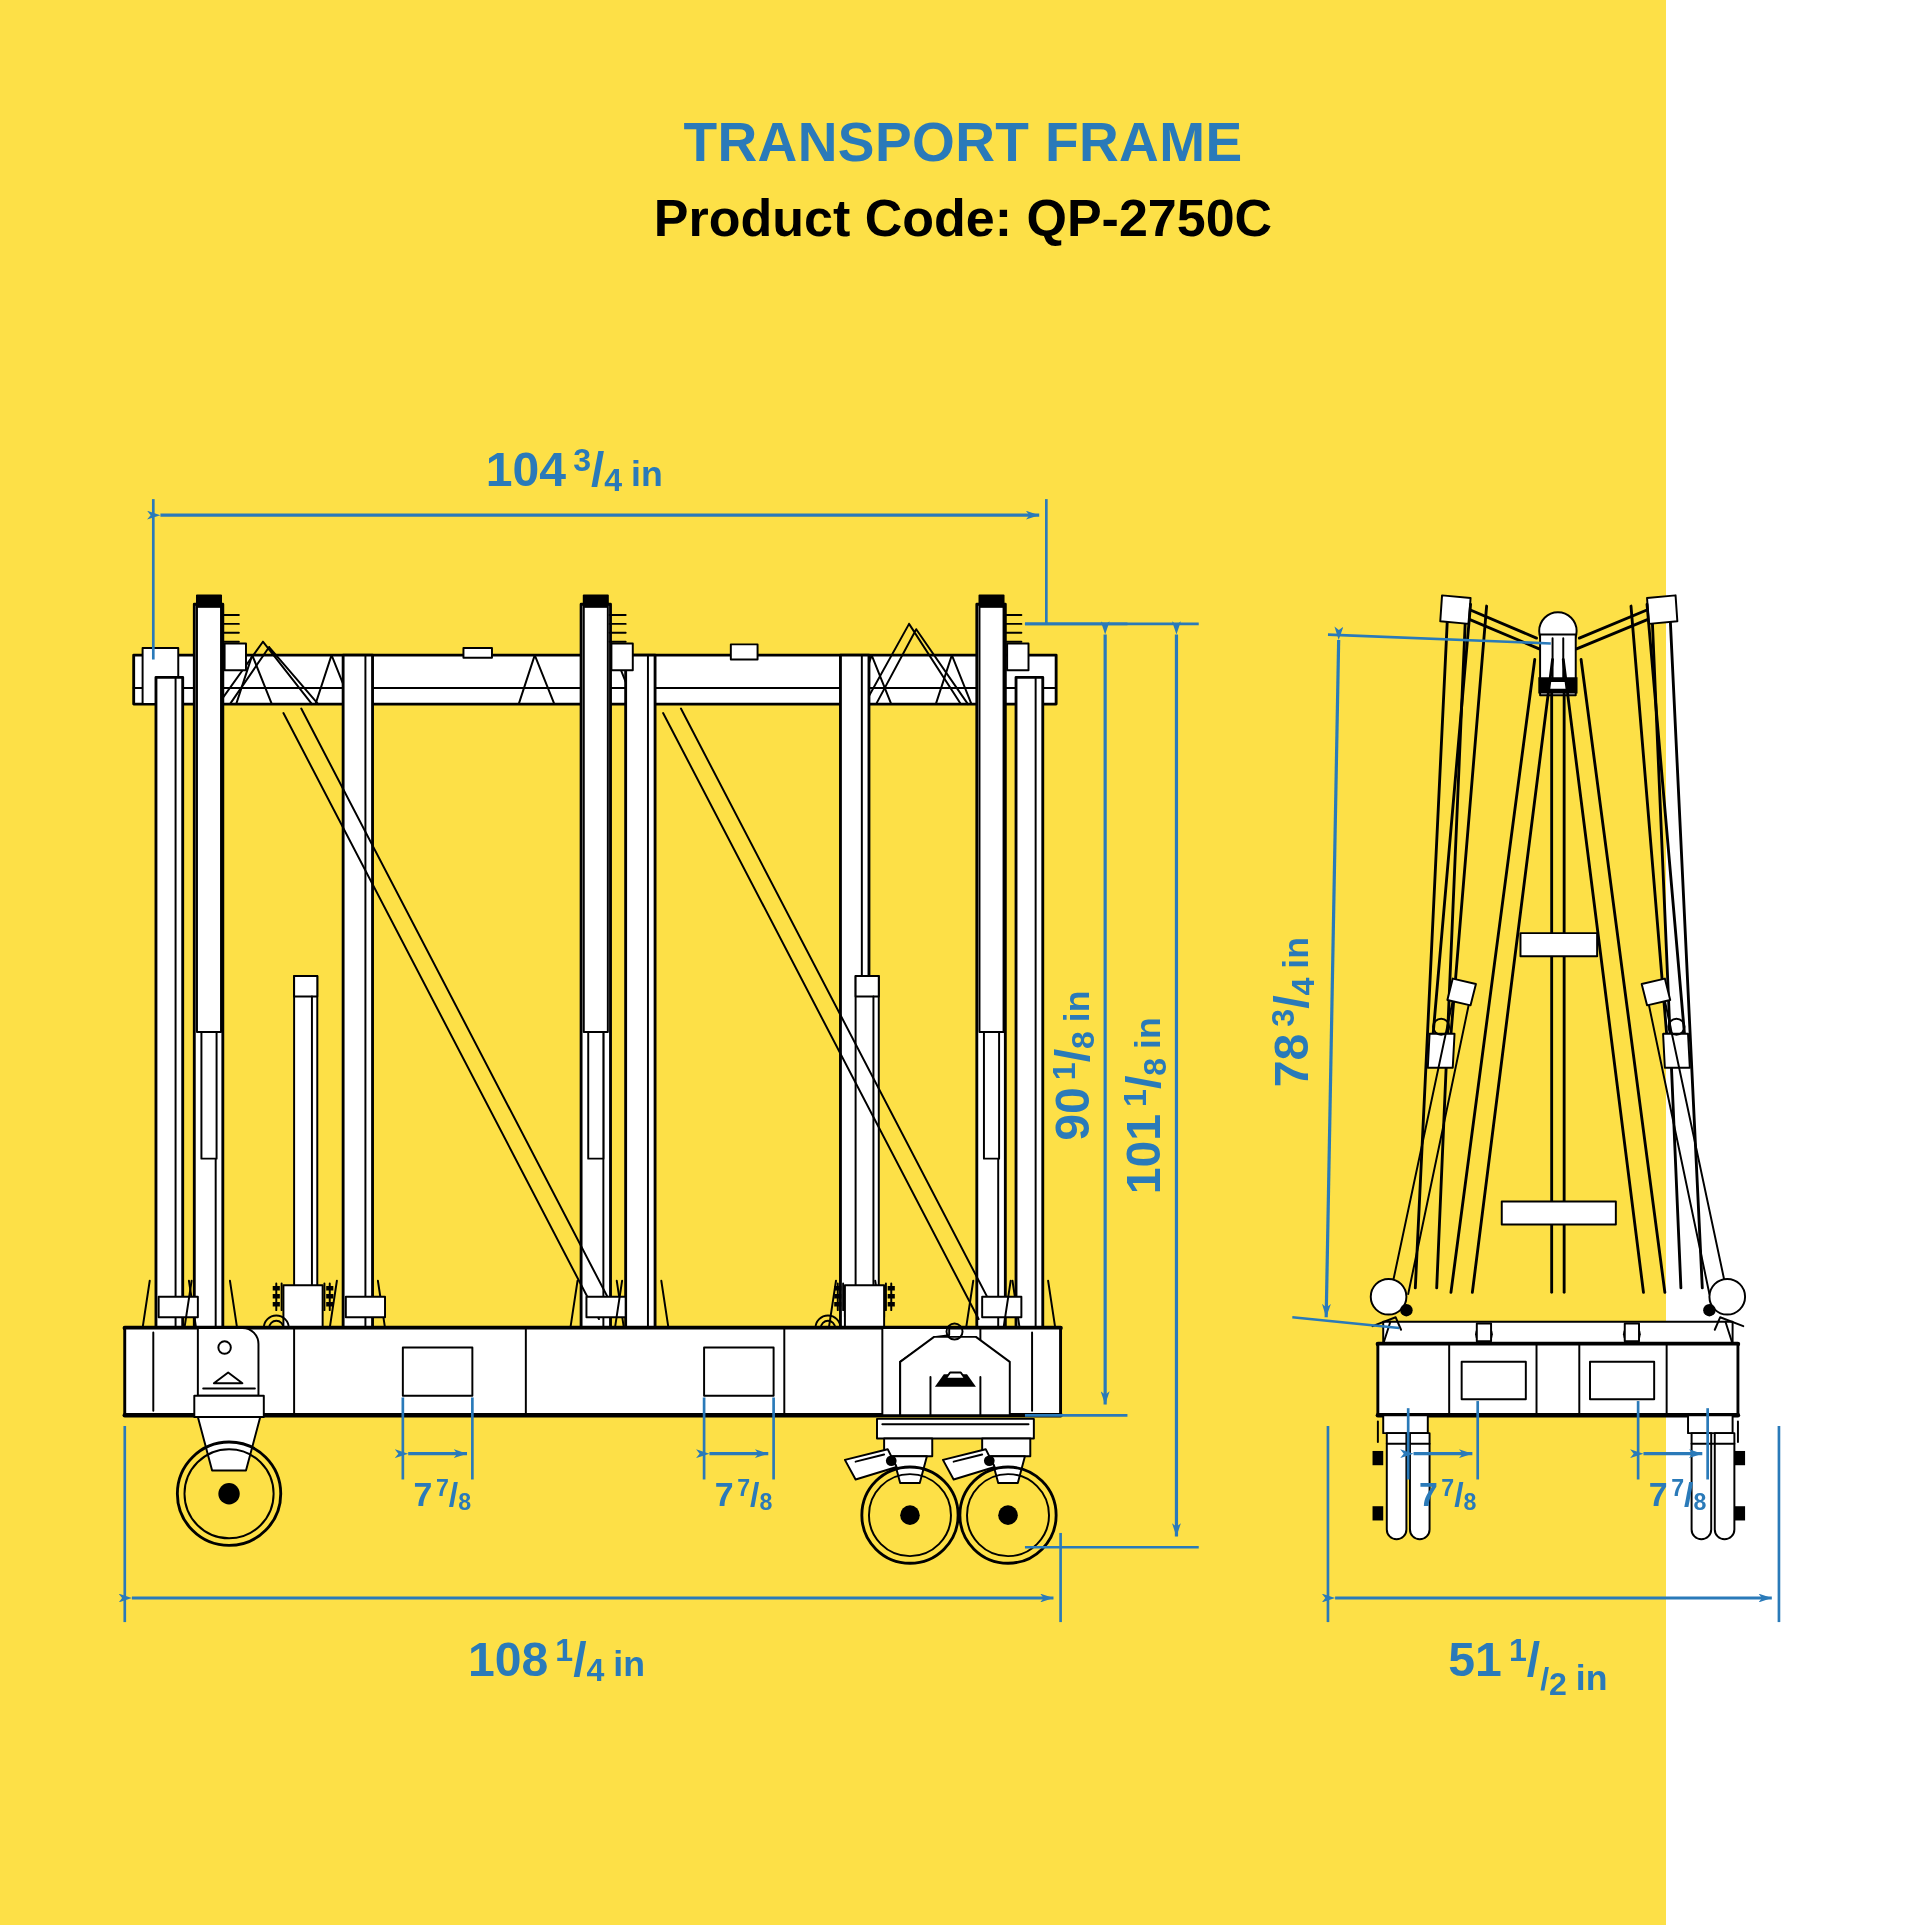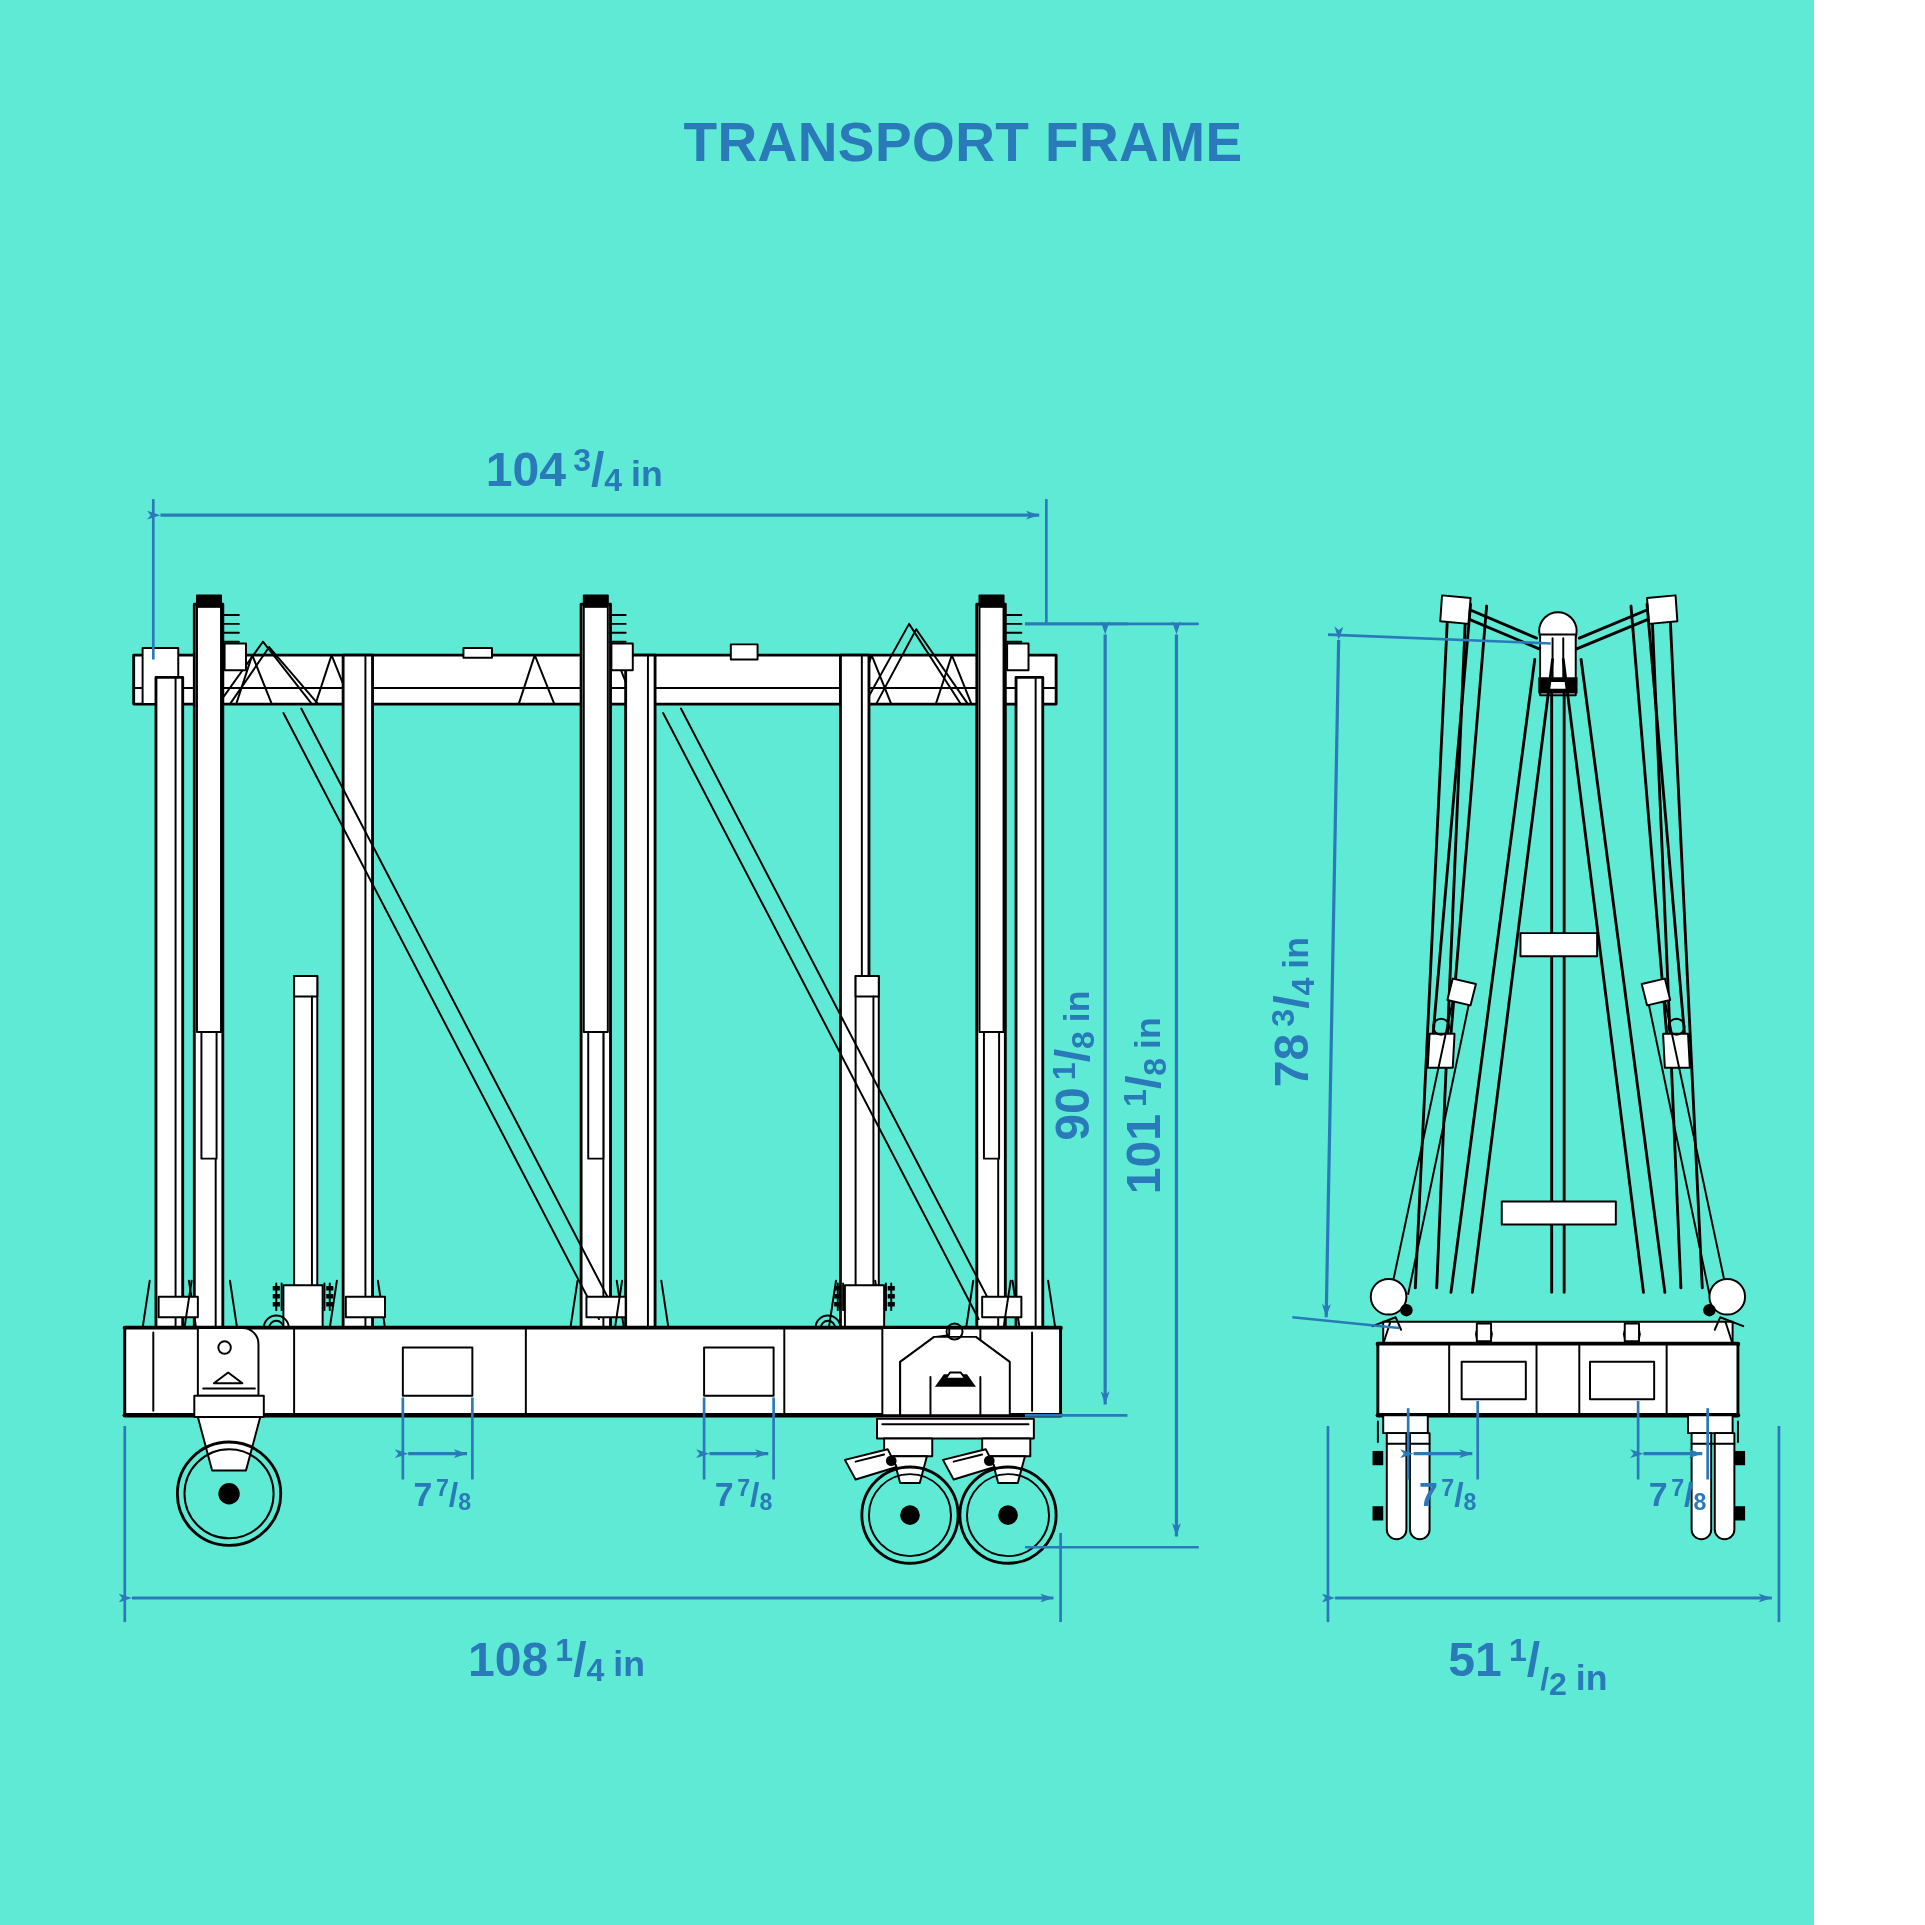--- a/index.html
+++ b/index.html
@@ -8,23 +8,23 @@
     background: #ffffff;
   }
   body {
     width: 1926px;
     height: 1926px;
     font-family: "Liberation Sans", sans-serif;
     overflow: hidden;
   }
   #sheet {
     position: relative;
-    width: 1814px;
+    width: 1666px;
     height: 1926px;
-    background: #5eead4;
+    background: #fde047;
   }
   .title-block {
     position: absolute;
     top: 114px;
     left: 0;
     width: 1926px;
     text-align: center;
     line-height: 1.05;
   }
   .title-main {
@@ -68,20 +68,21 @@
   .dt-sm   { font-size: 38px; }
   .dt-smf  { font-size: 26px; }
 </style>
 </head>
 <body>
 
 <div id="sheet">
 
   <div class="title-block">
     <span class="title-main">TRANSPORT FRAME</span>
+    <span class="title-sub">Product Code: QP-2750C</span>
   </div>
 
   <svg class="drawing" viewBox="0 0 2161 2161">
     <defs>
       <marker id="arrR" markerWidth="16" markerHeight="10" refX="15" refY="5" orient="auto" markerUnits="userSpaceOnUse">
         <path d="M0,0 L15,5 L0,10 L4,5 Z" fill="#2a7ab9"></path>
       </marker>
       <marker id="arrL" markerWidth="16" markerHeight="10" refX="15" refY="5" orient="auto" markerUnits="userSpaceOnUse">
         <path d="M0,0 L15,5 L0,10 L4,5 Z" fill="#2a7ab9"></path>
       </marker>

